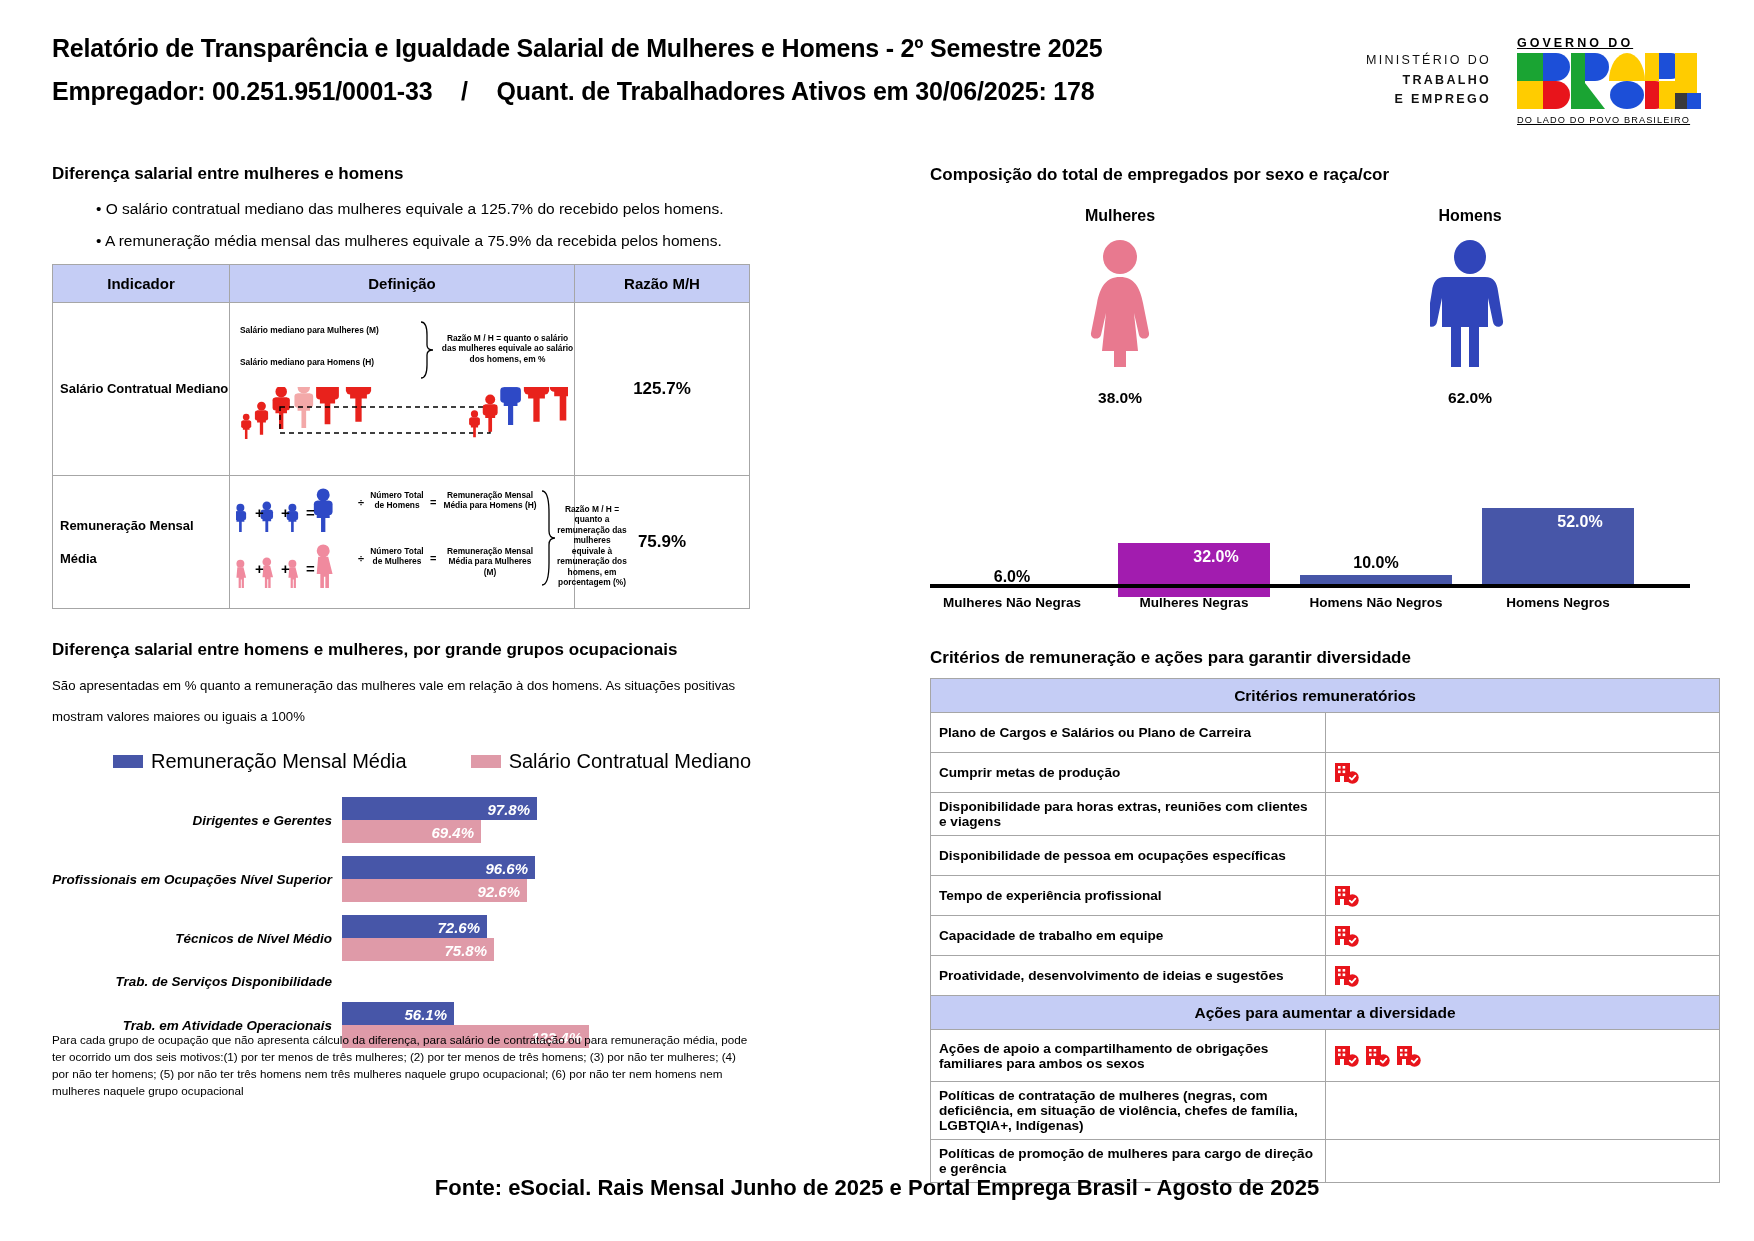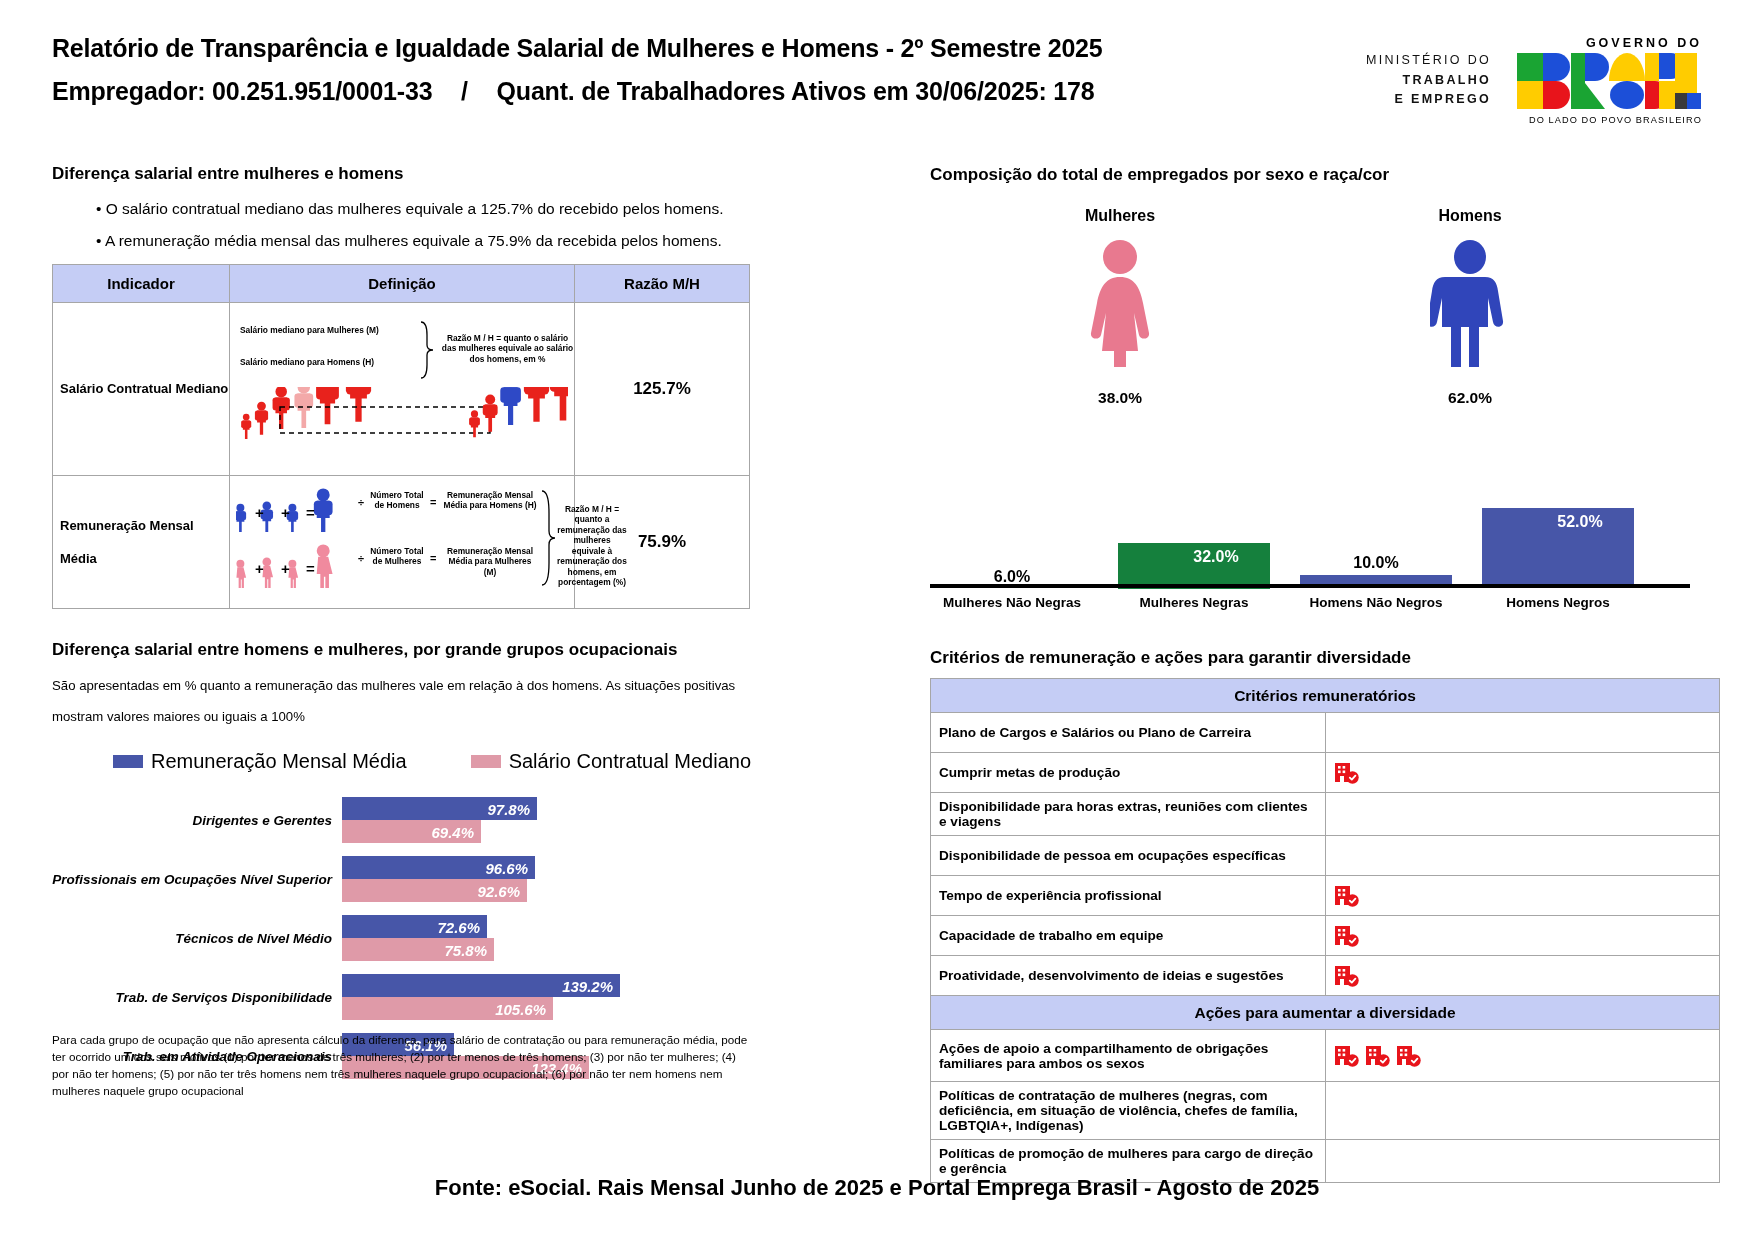--- a/index.html
+++ b/index.html
@@ -14,21 +14,21 @@
 
   
   .header { position: absolute; left: 52px; top: 34px; width: 1650px; }
   .title-line { font-size: 25px; font-weight: bold; letter-spacing: -0.2px; white-space: nowrap; }
   .title-line.l2 { margin-top: 14px; }
   .sep-slash { display: inline-block; padding: 0 22px; }
 
   .logo-wrap { position: absolute; right: 0px; top: 2px; display: flex; align-items: center; gap: 26px; }
   .min-text { font-size: 12.5px; letter-spacing: 2.3px; line-height: 1.55; text-align: right; color: #111; }
   .min-text .b { font-weight: bold; }
-  .gov-logo { text-align: right; }
+  .gov-logo { text-align: left; text-decoration: underline; }
   .gov-top { font-size: 12.5px; font-weight: bold; letter-spacing: 3px; }
   .gov-bottom { font-size: 9.2px; letter-spacing: 1.1px; margin-top: 4px; }
   .brasil-svg { display:block; margin: 3px auto 0; }
 
   
   .sec-h { font-size: 17px; font-weight: bold; }
 
   
   .bullets { margin-top: 16px; margin-left: 44px; }
   .bullet { font-size: 15.5px; line-height: 1.15; margin-bottom: 14px; }
@@ -379,28 +379,20 @@
             <span>72.6%</span>
             </div>
           <div class="hbar pink" style="width:152px;">
             <span>75.8%</span>
             </div>
         </div>
       </div>
 
       <div class="grow">
         <div class="grow-lbl">Trab. de Serviços Disponibilidade</div>
-        <div class="grow-bars">
-          <div class="hbar blue" style="width:278px;">
-            <span>139.2%</span>
-            </div>
-          <div class="hbar pink" style="width:211px;">
-            <span>105.6%</span>
-            </div>
-        </div>
       </div>
 
       <div class="grow">
         <div class="grow-lbl">Trab. em Atividade Operacionais</div>
         <div class="grow-bars">
           <div class="hbar blue" style="width:112px;">
             <span>56.1%</span>
             </div>
           <div class="hbar pink" style="width:247px;">
             <span>123.4%</span>
@@ -439,21 +431,21 @@
       </div>
     </div>
   </div>
 
   <div class="racechart">
     <div class="bar-area">
       <div class="rbar" style="left:6px; width:152px; height:100px;">
         <div class="val-out">6.0%</div>
       </div>
       <div class="rbar" style="left:188px; width:152px; height:45px;">
-        <div class="fill" style="background:#15803d; height:46px;">
+        <div class="fill" style="background:#a21caf; height:54px;">
           <div class="val-in">32.0%</div>
         </div>
       </div>
       <div class="rbar" style="left:370px; width:152px; height:100px;">
         <div class="val-out" style="bottom:16px;">10.0%</div>
         <div class="fill" style="background:#4756a8; height:13px; position:absolute; bottom:0; left:0;"></div>
       </div>
       <div class="rbar" style="left:552px; width:152px; height:80px;">
         <div class="fill" style="background:#4756a8; height:80px;">
           <div class="val-in">52.0%</div>

